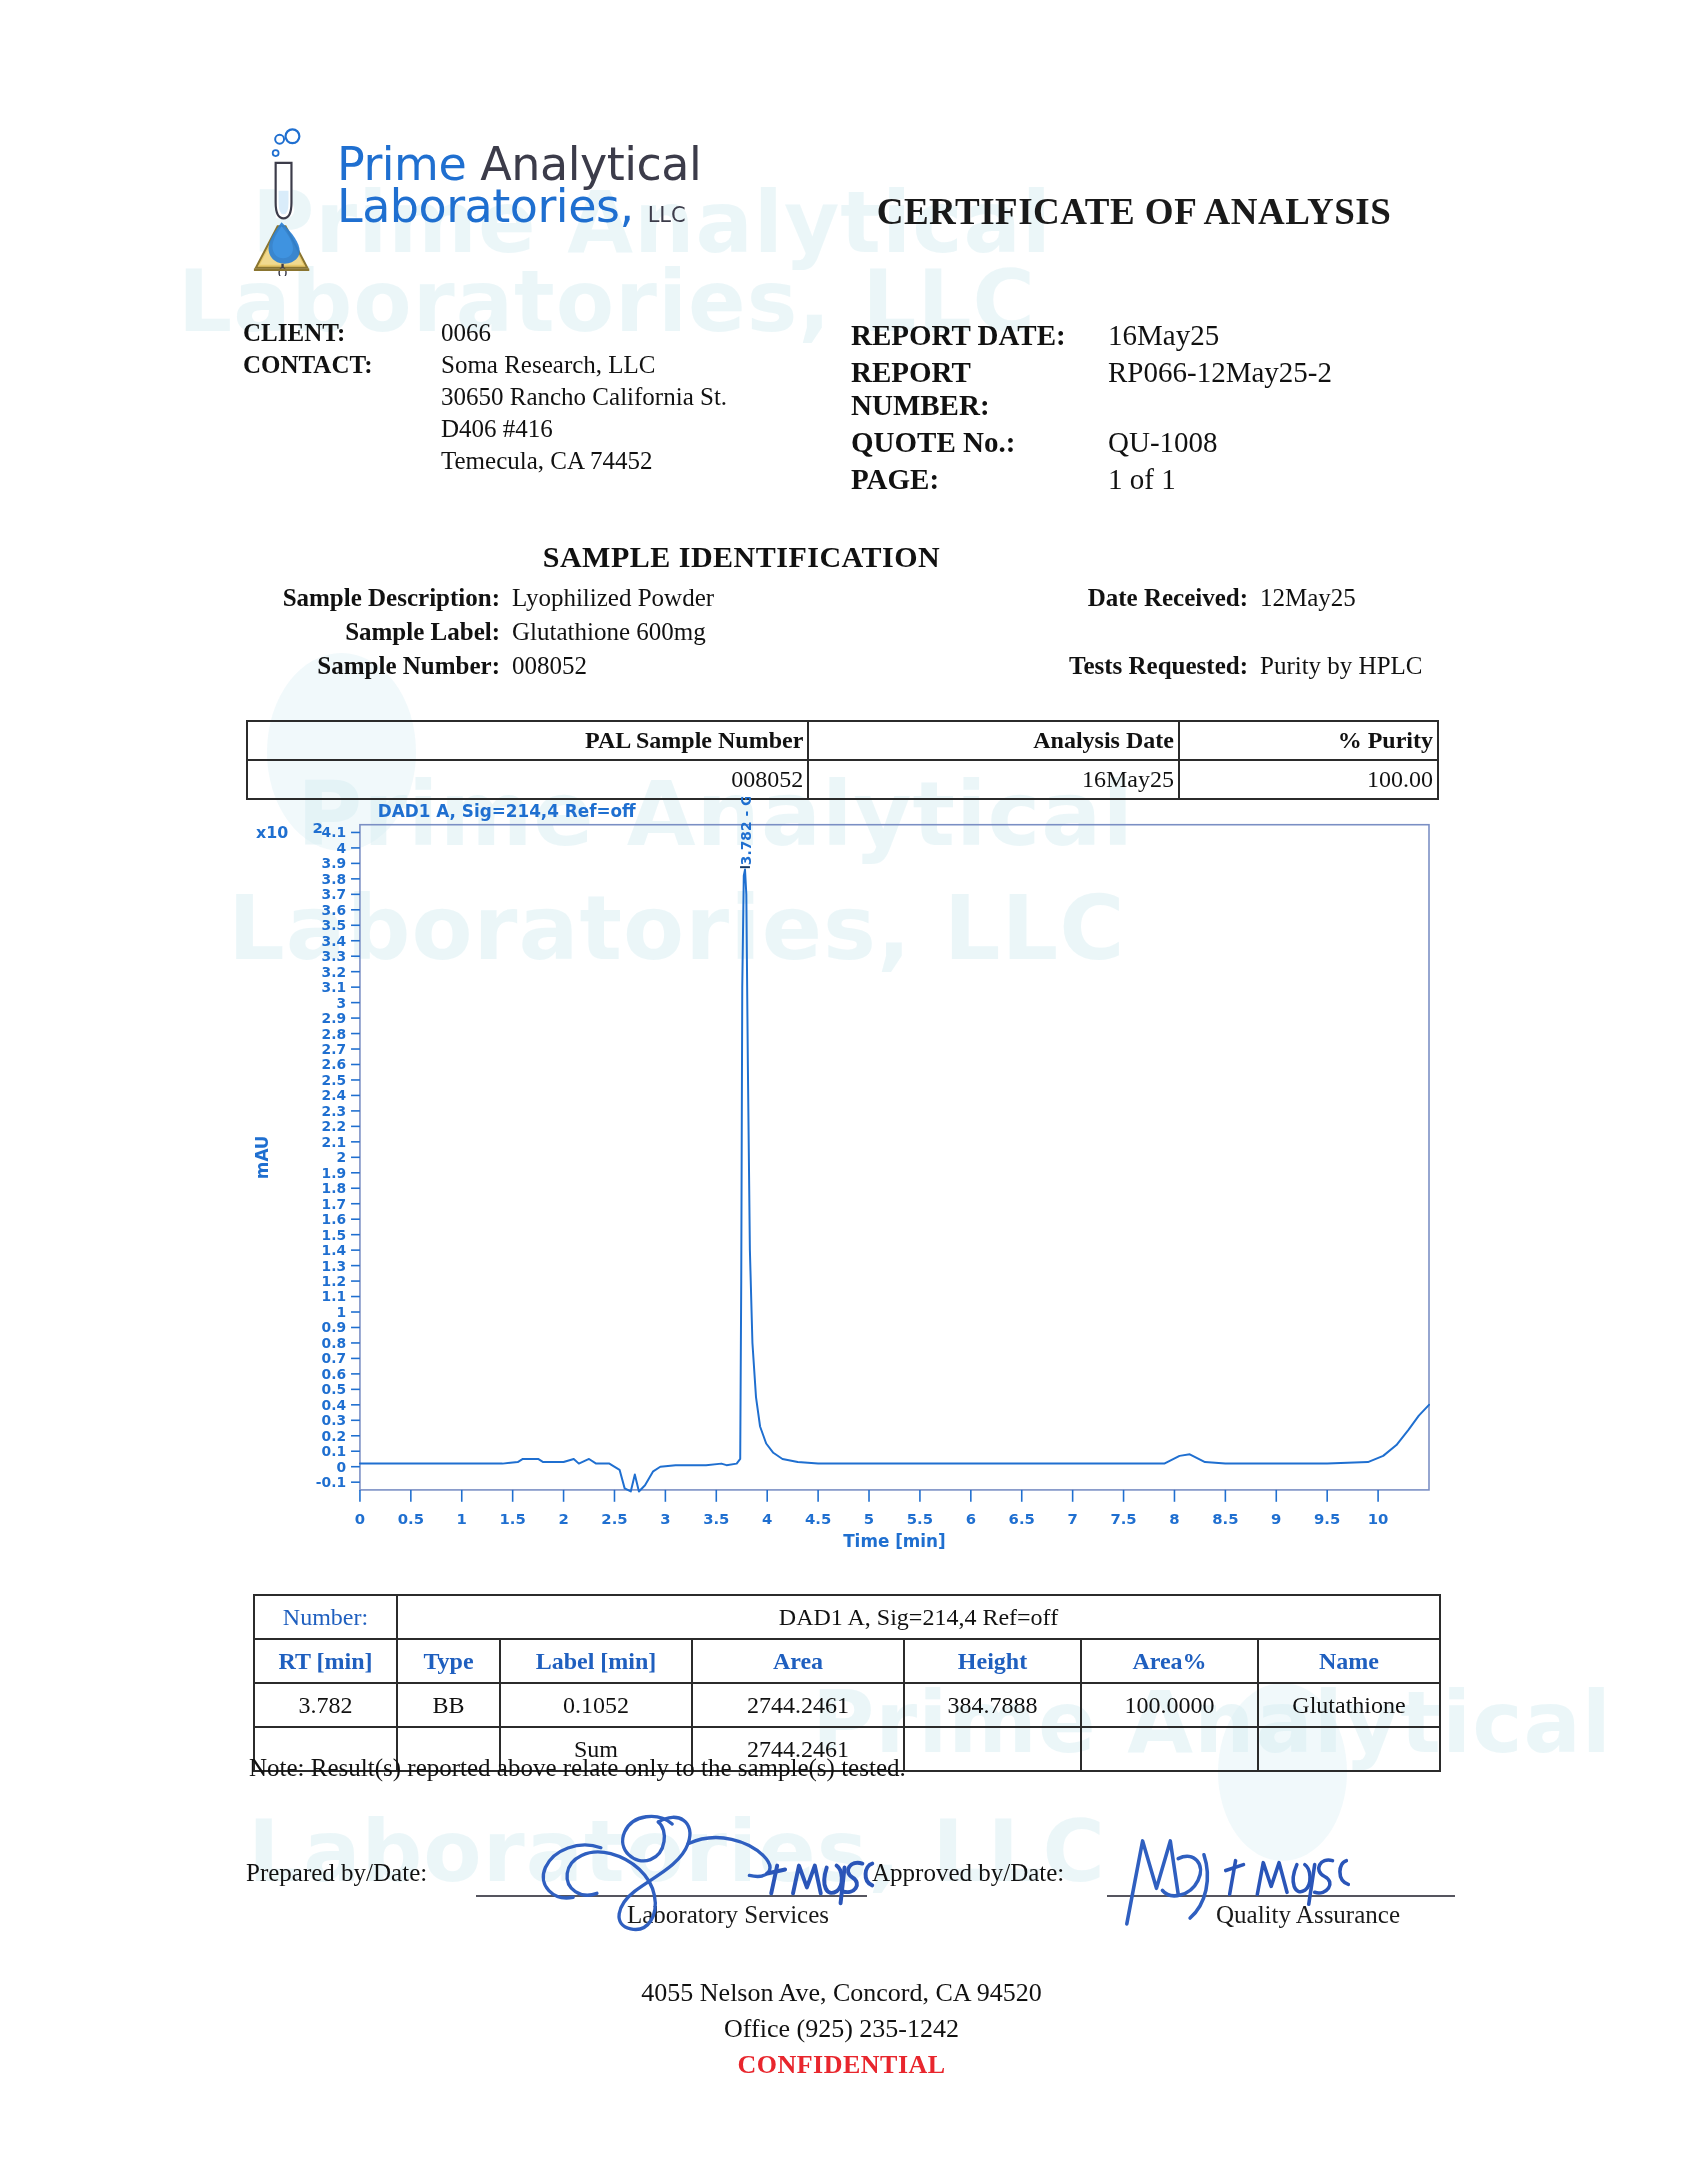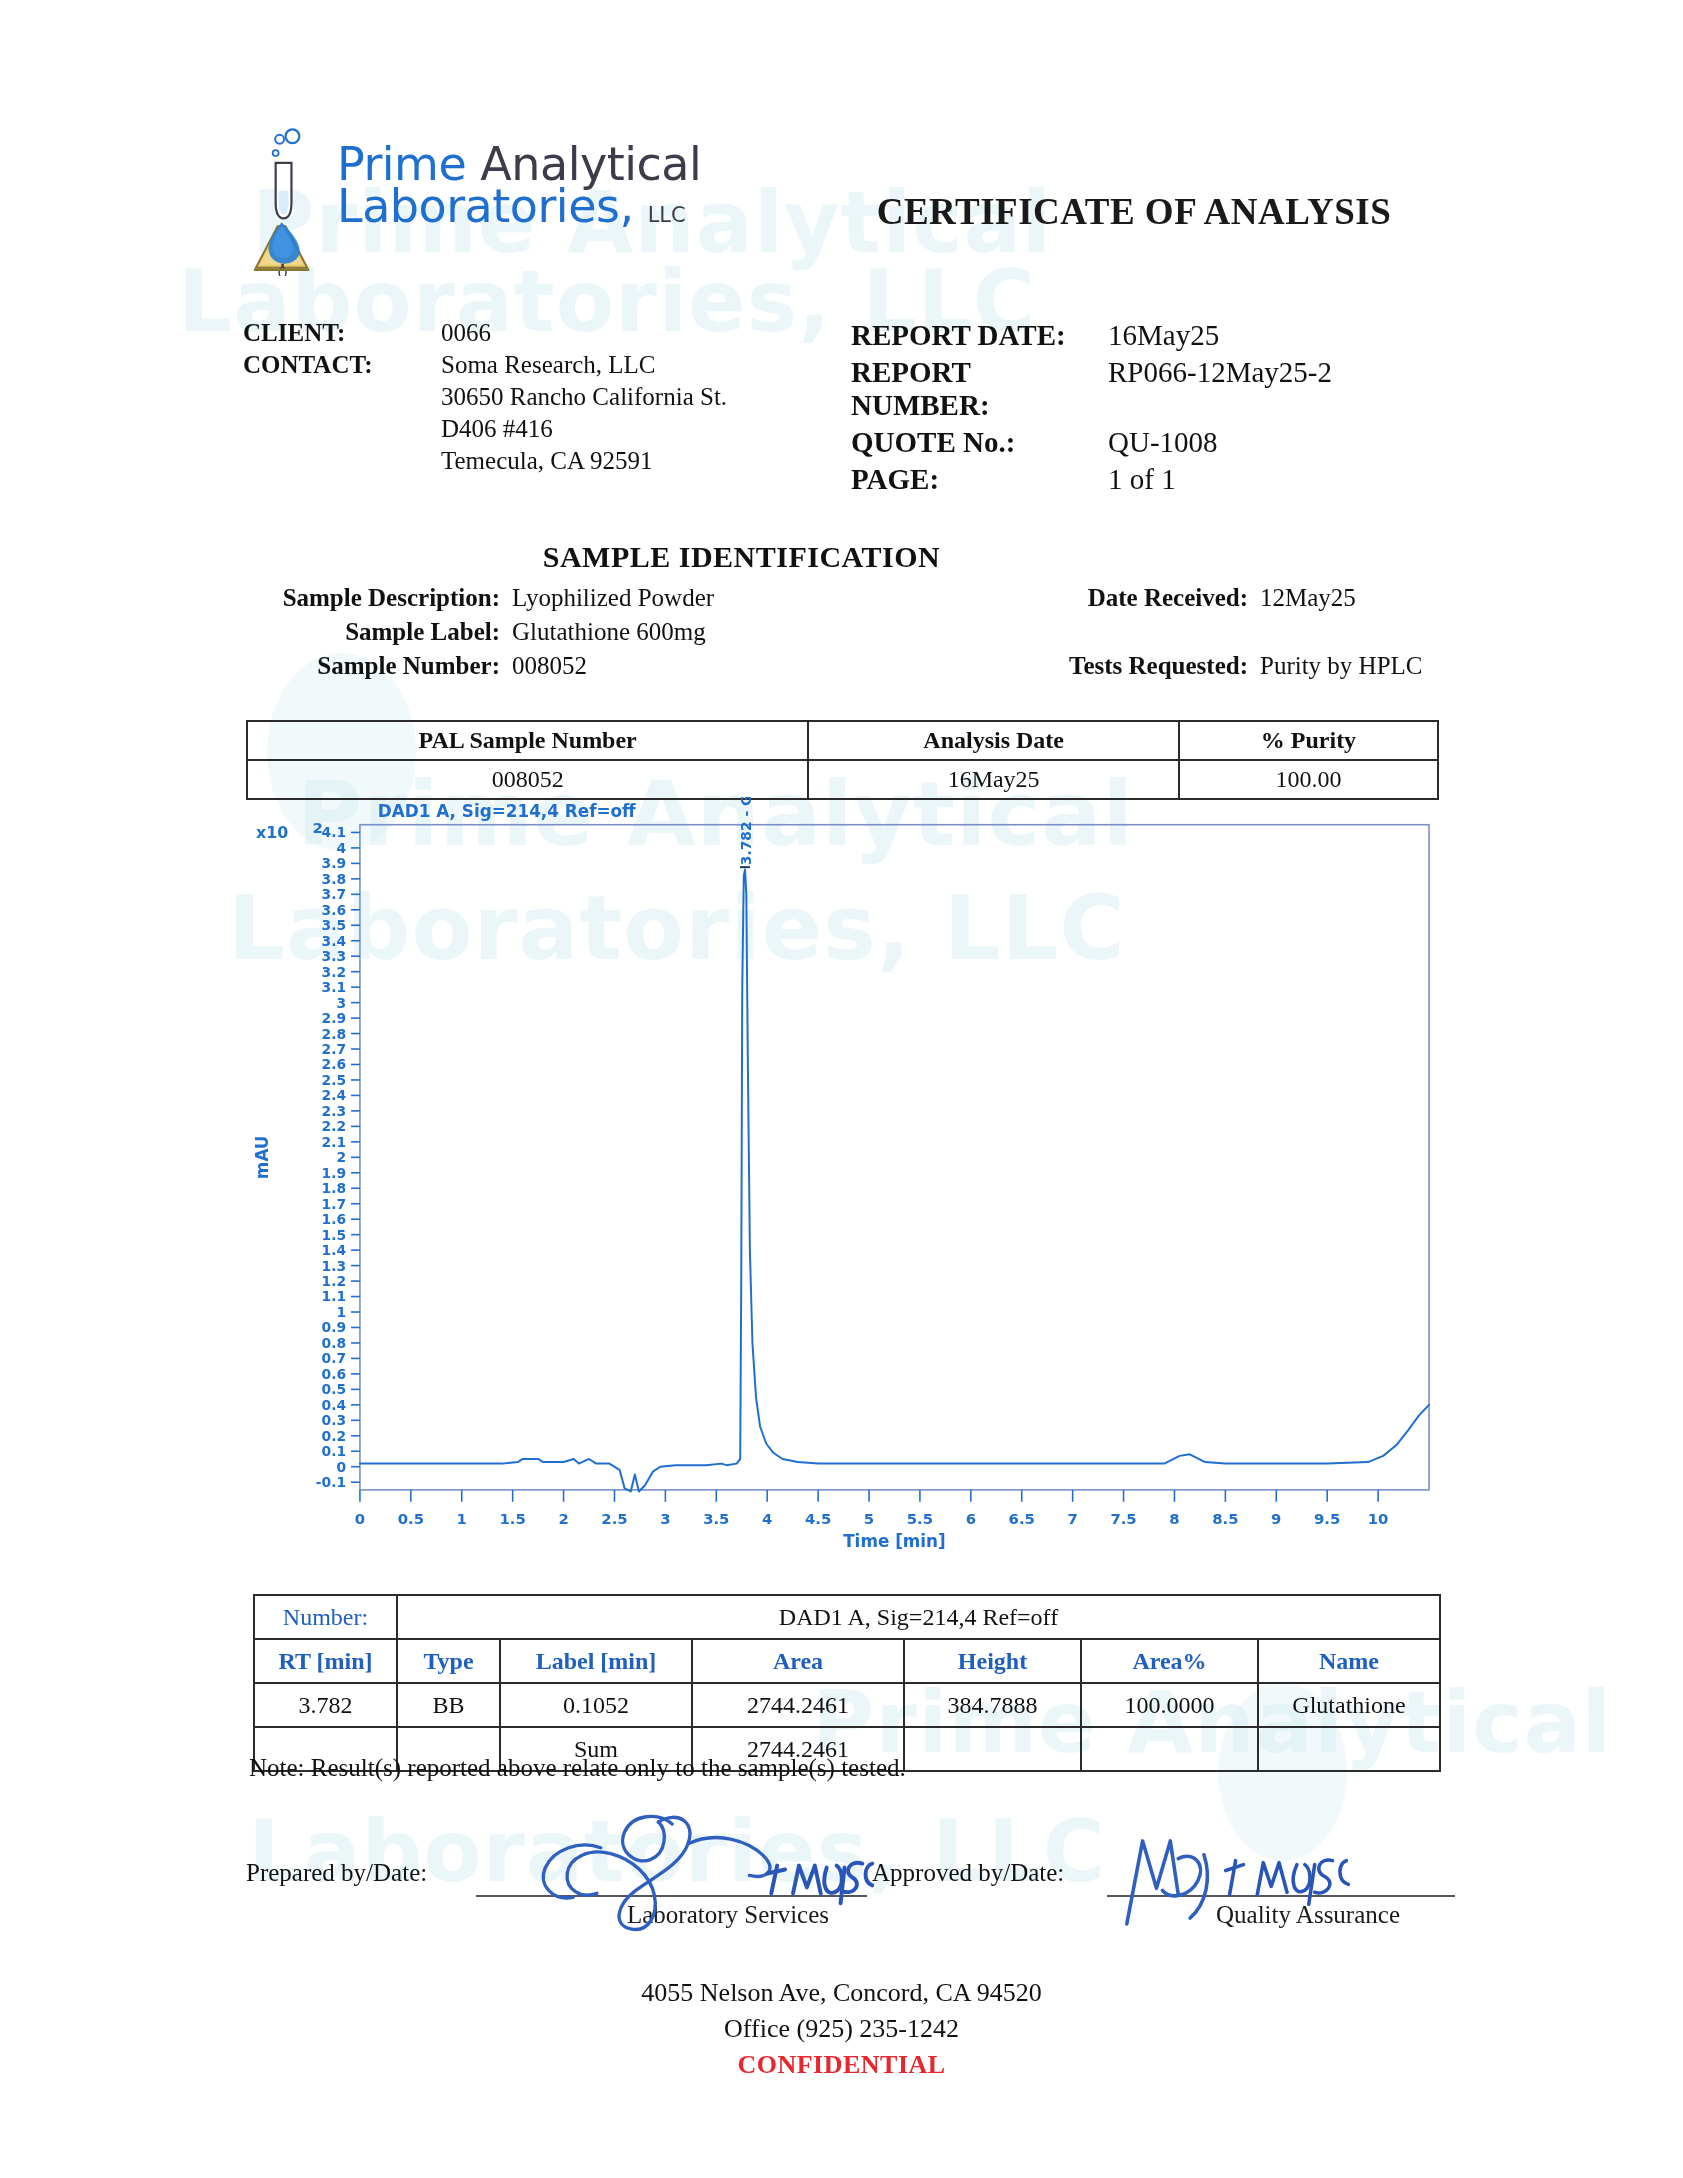--- a/index.html
+++ b/index.html
@@ -178,21 +178,21 @@
   .purity-table {
     position: absolute;
     left: 246px;
     top: 720px;
     width: 1193px;
     border-collapse: collapse;
     font-size: 24px;
   }
   .purity-table td, .purity-table th {
     border: 2px solid #2b2b2b;
-    text-align: center;
+    text-align: right;
     padding: 5px 4px;
     font-weight: normal;
   }
   .purity-table th { font-weight: bold; }
 
   
   .chrom {
     position: absolute;
     left: 246px;
     top: 797px;
@@ -345,21 +345,21 @@
     <div class="kv-row">
       <span class="kv-label">CLIENT:</span>
       <span class="kv-value">0066</span>
     </div>
     <div class="kv-row">
       <span class="kv-label">CONTACT:</span>
       <span class="kv-value">Soma Research, LLC</span>
     </div>
     <div class="addr-line">30650 Rancho California St.</div>
     <div class="addr-line">D406 #416</div>
-    <div class="addr-line">Temecula, CA 92591</div>
+    <div class="addr-line">Temecula, CA 74452</div>
   </div>
 
   <div class="client-right">
     <div class="kv-row">
       <span class="kv-label wide">REPORT DATE:</span>
       <span class="kv-value">16May25</span>
     </div>
     <div class="kv-row">
       <span class="kv-label wide">REPORT NUMBER:</span>
       <span class="kv-value">RP066-12May25-2</span>

